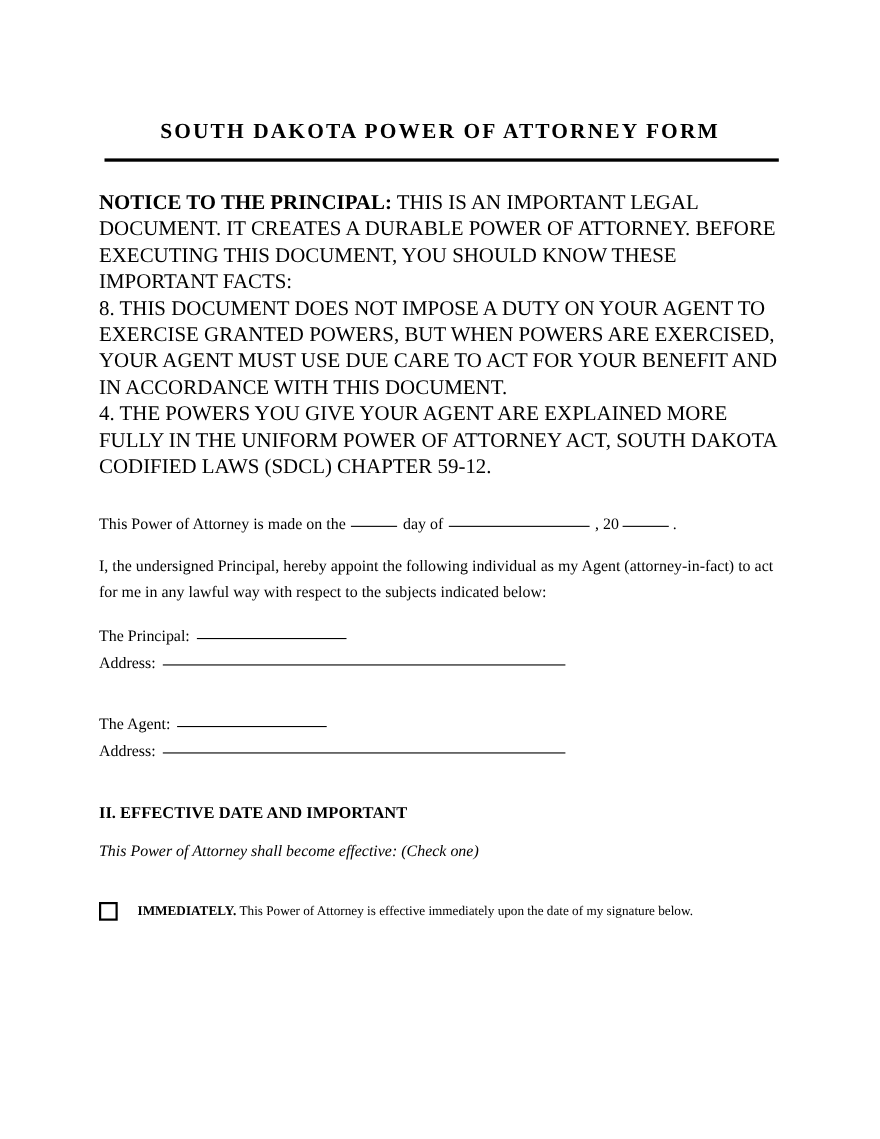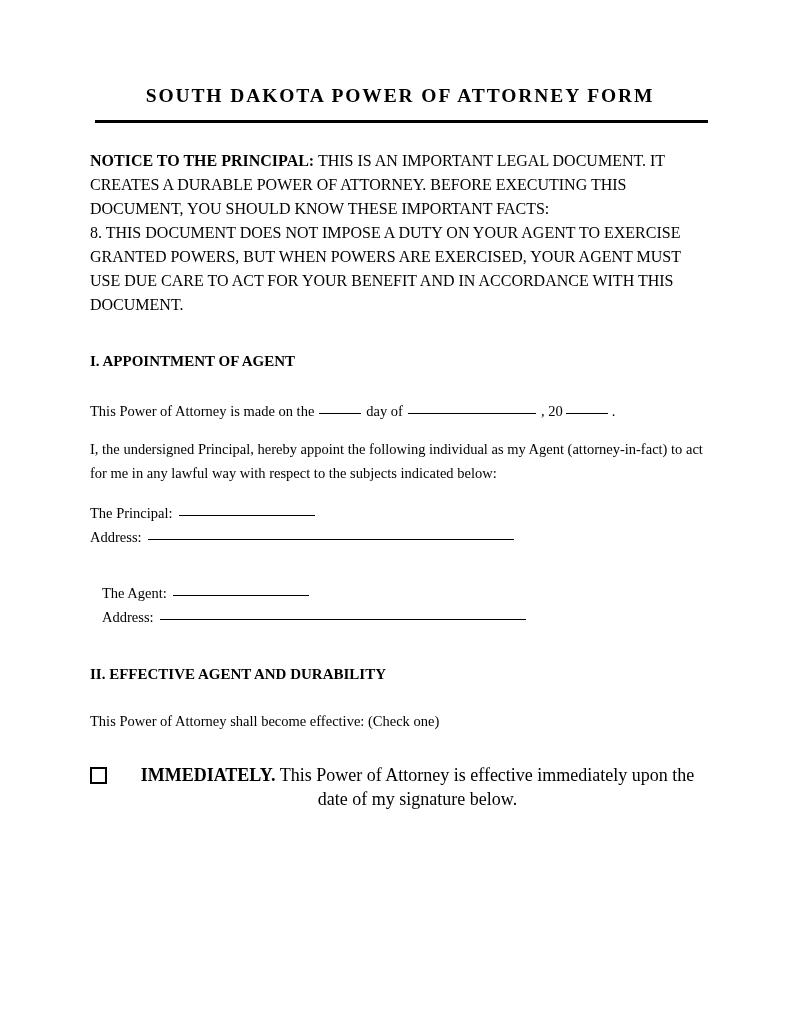--- a/index.html
+++ b/index.html
@@ -19,40 +19,40 @@
     width: 800px;
     height: 1035px;
     background: #ffffff;
     box-sizing: border-box;
     padding: 0 90px;
   }
 
   
   .doc-title {
     margin: 0;
-    padding-top: 84px;
+    padding-top: 108px;
     text-align: center;
     font-size: 19.5px;
     font-weight: bold;
     letter-spacing: 1.9px;
     line-height: 1.2;
     white-space: nowrap;
   }
   .title-rule {
     margin-top: 13px;
     margin-left: 5px;
     margin-right: 2px;
     height: 0;
     border-top: 3px solid #000;
   }
 
   
   .notice {
     margin-top: 26px;
-    font-size: 16px;
+    font-size: 19px;
     line-height: 24px;
     text-align: left;
   }
   .notice .lead {
     font-weight: bold;
   }
   .notice p {
     margin: 0;
   }
 
@@ -65,51 +65,50 @@
   .h-appointment { margin-top: 34px; }
   .h-effective   { margin-top: 35px; }
 
   
   .body-text {
     font-size: 14.5px;
     line-height: 24px;
   }
   .p-date       { margin-top: 28px; }
   .p-appoint    { margin-top: 14px; }
-  .p-effective  { margin-top: 25px; }
+  .p-effective  { margin-top: 12px; font-style: italic; }
 
   
   .blank {
     display: inline-block;
     border-bottom: 1.7px solid #000;
     vertical-align: 2px;
     height: 11px;
   }
   .blank-day   { width: 42px;  margin: 0 5px; }
   .blank-month { width: 128px; margin: 0 5px; }
   .blank-year  { width: 42px;  margin: 0 4px 0 3px; }
   .blank-name  { width: 136px; margin-left: 6px; }
   .blank-addr  { width: 366px; margin-left: 6px; }
 
   
   .field-group { margin-top: 16px; }
-  .field-group.agent-group { margin-top: 32px; margin-left: 12px; }
+  .field-group.agent-group { margin-top: 32px; }
   .field-row {
     font-size: 14.5px;
     line-height: 24px;
     white-space: nowrap;
   }
 
   
   .option {
     display: flex;
     align-items: flex-start;
-    font-size: 18px;
+    font-size: 12px;
     line-height: 24px;
-    text-align: center;
   }
   .opt-immediately { margin-top: 30px; }
   .checkbox {
     flex: 0 0 auto;
     width: 13px;
     height: 13px;
     border: 2.2px solid #000;
     background: #fff;
     margin-top: 4px;
     margin-right: 18px;
@@ -123,23 +122,23 @@
 
 <div class="page">
 
   <h1 class="doc-title">SOUTH DAKOTA POWER OF ATTORNEY FORM</h1>
 
   <div class="title-rule"></div>
 
   <div class="notice">
     <p><span class="lead">NOTICE TO THE PRINCIPAL:</span><span> THIS IS AN IMPORTANT LEGAL DOCUMENT. IT CREATES A DURABLE POWER OF ATTORNEY. BEFORE EXECUTING THIS DOCUMENT, YOU SHOULD KNOW THESE IMPORTANT FACTS:</span></p>
     <p>8. THIS DOCUMENT DOES NOT IMPOSE A DUTY ON YOUR AGENT TO EXERCISE GRANTED POWERS, BUT WHEN POWERS ARE EXERCISED, YOUR AGENT MUST USE DUE CARE TO ACT FOR YOUR BENEFIT AND IN ACCORDANCE WITH THIS DOCUMENT.</p>
+    <p>4. THE POWERS YOU GIVE YOUR AGENT ARE EXPLAINED MORE FULLY IN THE UNIFORM POWER OF ATTORNEY ACT, SOUTH DAKOTA CODIFIED LAWS (SDCL) CHAPTER 59-12.</p>
   </div>
 
-  <div class="section-heading h-appointment">I. APPOINTMENT OF AGENT</div>
 
   <div class="body-text p-date">
     <span>This Power of Attorney is made on the</span><span class="blank blank-day"></span><span>day of</span><span class="blank blank-month"></span><span>, 20</span><span class="blank blank-year"></span><span>.</span>
   </div>
 
   <div class="body-text p-appoint">I, the undersigned Principal, hereby appoint the following individual as my Agent (attorney-in-fact) to act for me in any lawful way with respect to the subjects indicated below:</div>
 
   <div class="field-group">
     <div class="field-row">
       <span>The Principal:</span><span class="blank blank-name"></span>
@@ -151,21 +150,21 @@
 
   <div class="field-group agent-group">
     <div class="field-row">
       <span>The Agent:</span><span class="blank blank-name"></span>
     </div>
     <div class="field-row">
       <span>Address:</span><span class="blank blank-addr"></span>
     </div>
   </div>
 
-  <div class="section-heading h-effective">II. EFFECTIVE AGENT AND DURABILITY</div>
+  <div class="section-heading h-effective">II. EFFECTIVE DATE AND IMPORTANT</div>
 
   <div class="body-text p-effective">This Power of Attorney shall become effective: (Check one)</div>
 
   <div class="option opt-immediately">
     <span class="checkbox"></span>
     <span class="option-text"><span class="opt-label">IMMEDIATELY.</span><span> This Power of Attorney is effective immediately upon the date of my signature below.</span></span>
   </div>
 
 </div>
 

